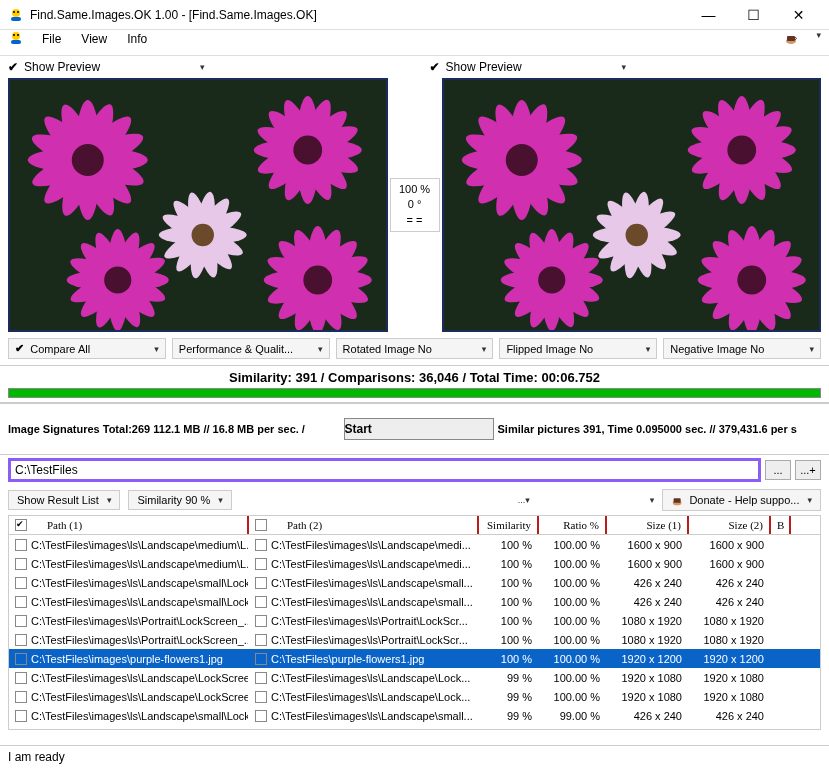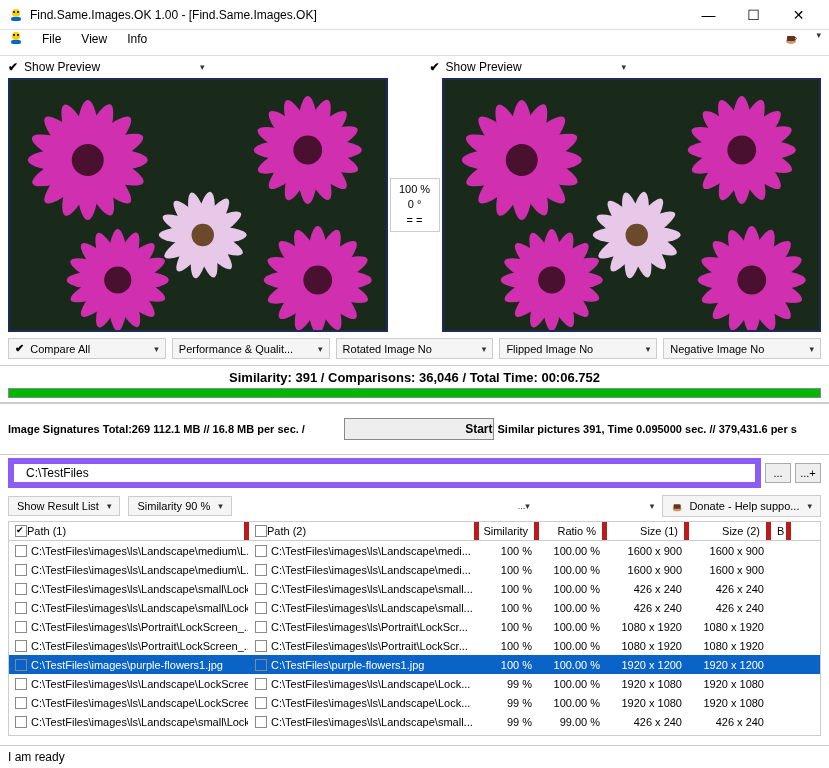--- a/index.html
+++ b/index.html
@@ -22,33 +22,33 @@
 .preview-pane { flex: 1; border: 2px solid #1a2b5c; background: #1a2b5c; display: flex; align-items: center; justify-content: center; position: relative; }
 .preview-center { width: 50px; display: flex; flex-direction: column; align-items: center; justify-content: center; font-size: 11px; line-height: 1.4; border: 1px solid #ccc; margin: 100px 2px; }
 .flower { width: 100%; height: 100%; }
 .opt-row { display: flex; padding: 6px 8px; gap: 6px; }
 .opt-btn { flex: 1; display: flex; align-items: center; padding: 3px 6px; background: #f5f5f5; border: 1px solid #ccc; font-size: 11px; cursor: pointer; }
 .opt-btn .chev { margin-left: auto; }
 .stats-line { text-align: center; font-weight: bold; font-size: 13px; padding: 4px 0 3px; }
 .progress { height: 10px; background: #00b800; margin: 0 8px 4px; border: 1px solid #888; }
 .mid-row { display: flex; align-items: center; padding: 14px 8px; gap: 4px; border-top: 1px solid #ccc; border-bottom: 1px solid #ccc; }
 .mid-row .sig { flex: 1; font-size: 11px; font-weight: bold; }
-.start-btn { width: 150px; text-align: right; padding: 3px 0; border: 1px solid #888; background: #eee; font-weight: bold; font-size: 12px; cursor: pointer; margin-left: 8px; }
+.start-btn { width: 150px; text-align: left; padding: 3px 0; border: 1px solid #888; background: #eee; font-weight: bold; font-size: 12px; cursor: pointer; margin-left: 8px; }
 .mid-row .similar { flex: 1; font-size: 11px; text-align: left; font-weight: bold; overflow: hidden; white-space: nowrap; }
 .path-row { display: flex; padding: 3px 8px; gap: 4px; align-items: center; }
-.path-row input { flex: 1; padding: 2px 12px; border: 6px solid #8b5cf6; font-size: 12px; }
+.path-row input { flex: 1; padding: 2px 4px; border: 3px solid #8b5cf6; font-size: 12px; }
 .small-btn { width: 26px; height: 20px; border: 1px solid #aaa; background: #eee; font-size: 11px; cursor: pointer; }
 .result-opts { display: flex; padding: 4px 8px; gap: 8px; align-items: center; }
 .ro-btn { display: flex; align-items: center; padding: 3px 8px; background: #f5f5f5; border: 1px solid #ccc; font-size: 11px; cursor: pointer; }
 .ro-btn .chev { margin-left: 8px; }
 .result-opts .gap { flex: 1; }
 .coffee2 { width: 14px; height: 14px; margin-right: 4px; }
 .table-wrap { margin: 0 8px; border: 1px solid #ccc; height: 215px; overflow: hidden; }
 .thead { display: flex; background: #fff; border-bottom: 1px solid #ccc; font-size: 11px; }
-.th { padding: 3px 6px; border-right: 5px solid #b91c1c; display: flex; align-items: center; gap: 0; overflow: hidden; white-space: nowrap; }
+.th { padding: 3px 6px; border-right: 2px solid #b91c1c; display: flex; align-items: center; gap: 20px; overflow: hidden; white-space: nowrap; font-family: Liberation Serif, serif; }
 .tbody { overflow-y: scroll; height: 192px; }
 .tr { display: flex; font-size: 11px; height: 19px; align-items: center; }
 .tr:nth-child(even){ }
 .tr.sel { background: #0a64c8; color: #fff; }
 .td { padding: 1px 6px; overflow: hidden; white-space: nowrap; text-overflow: ellipsis; display: flex; align-items: center; gap: 4px; border-right: 1px solid transparent; }
 .td.num { justify-content: flex-end; }
 .cb { width: 12px; height: 12px; border: 1px solid #888; flex-shrink: 0; display: inline-block; }
 .cb.checked::after { content: "✔"; font-size: 9px; position: relative; top: -3px; left: 0; }
 .c-path1 { width: 240px; }
 .c-path2 { width: 230px; }

